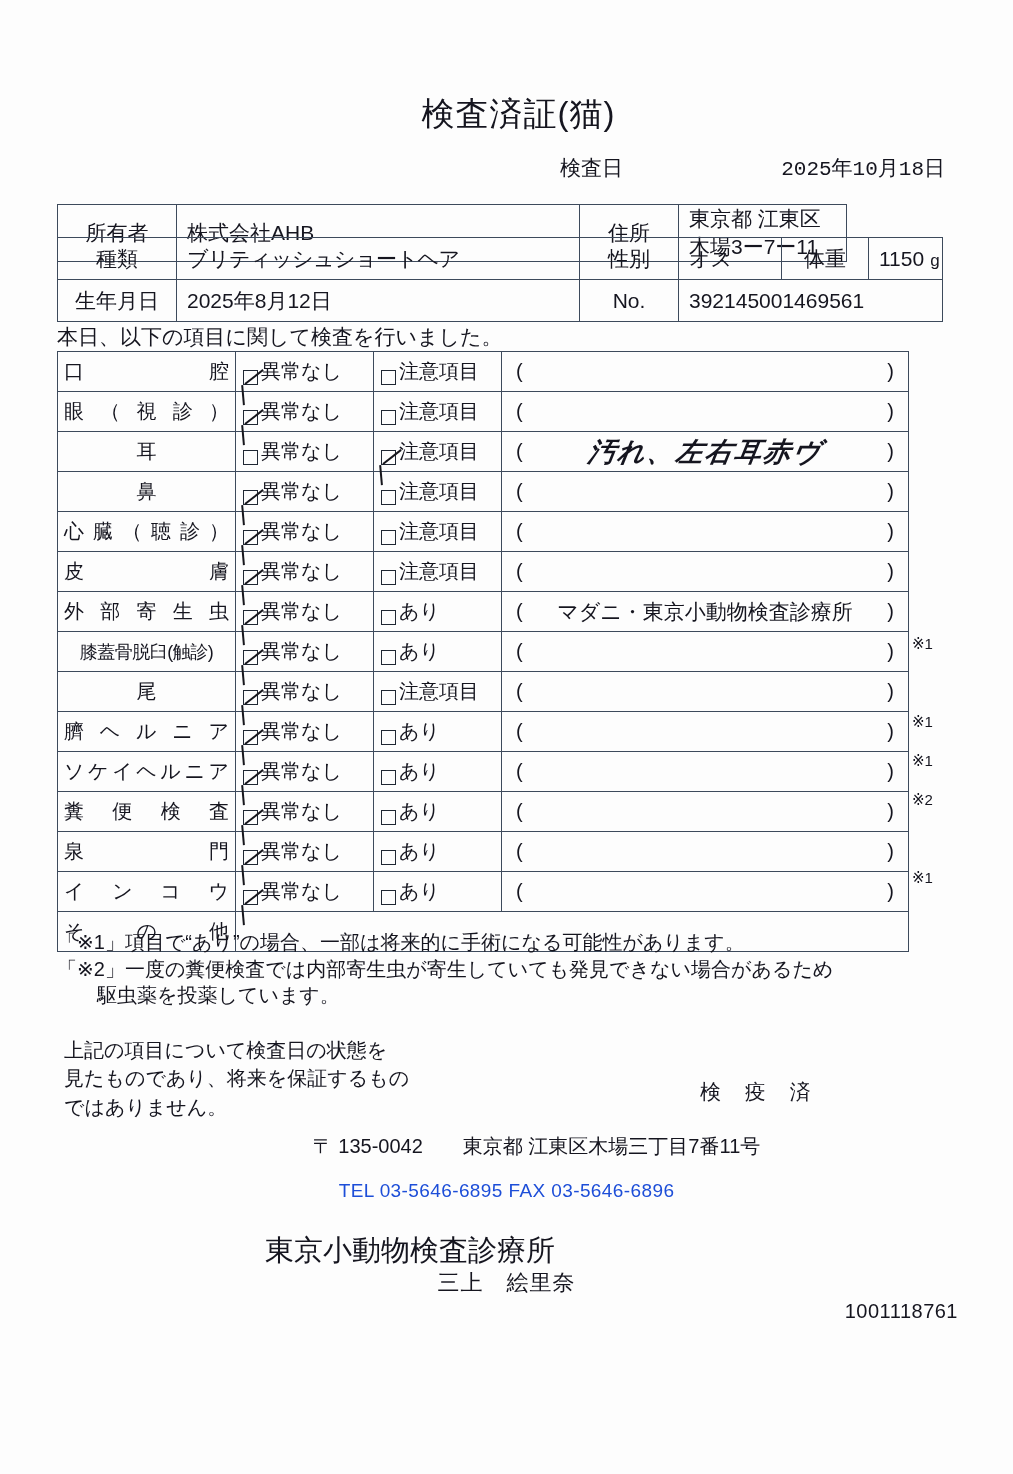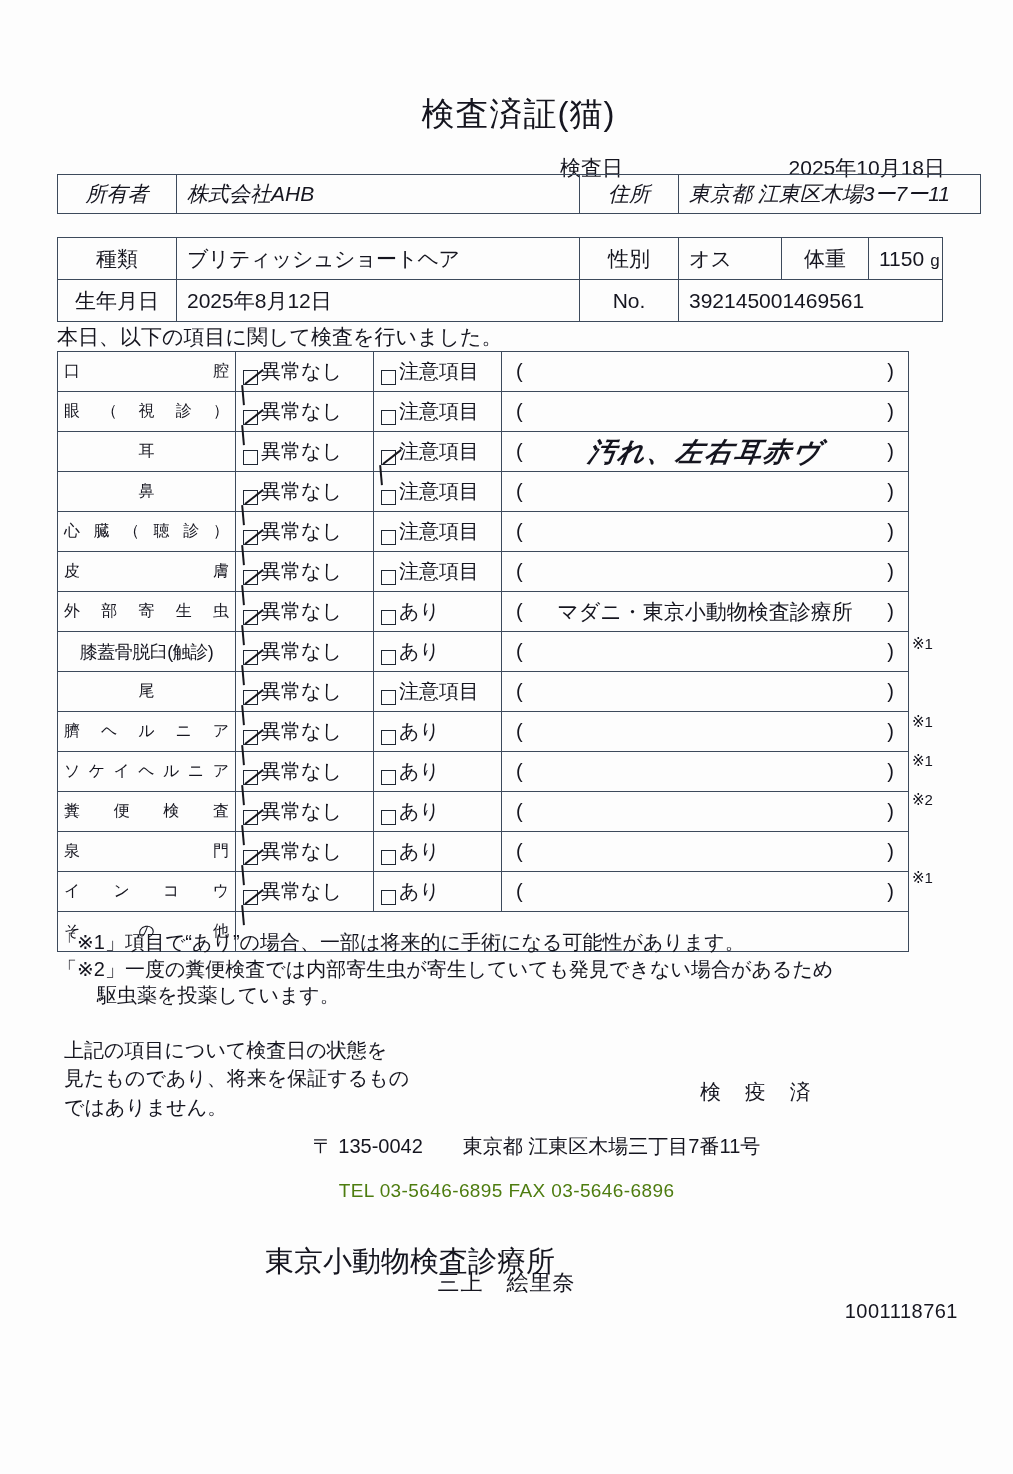--- a/index.html
+++ b/index.html
@@ -39,31 +39,31 @@
   .exam-date-row {
     position: absolute;
     top: 154px;
     left: 560px;
     width: 385px;
     display: flex;
     justify-content: space-between;
     align-items: flex-end;
     font-size: 21px;
     color: #15151f;
+    font-family: Liberation Mono, monospace;
   }
 
   
   .owner-table {
     position: absolute;
-    top: 174px;
+    top: 204px;
     left: 57px;
-    width: 924px;
+    width: 790px;
     border-collapse: collapse;
     table-layout: fixed;
-    font-style: italic;
   }
   .owner-table td {
     border: 1.6px solid #3d4a5c;
     height: 38px;
     font-size: 21px;
     padding: 0 10px;
     color: #15151f;
     vertical-align: middle;
   }
 
@@ -130,21 +130,21 @@
   .col-item   { width: 178px; }
   .col-opt1   { width: 138px; }
   .col-opt2   { width: 128px; }
   .col-note   { width: 407px; }
 
   .item-label {
     display: block;
     padding: 0 6px;
     text-align: justify;
     text-align-last: justify;
-    font-size: 16px;
+    font-size: 20px;
     white-space: nowrap;
   }
   .item-label.plain {
     text-align: center;
     text-align-last: center;
   }
   .item-label.small {
     font-size: 18px;
     letter-spacing: -0.5px;
     text-align: center;
@@ -284,31 +284,30 @@
     padding-left: 30px;
   }
   .tel-line {
     position: absolute;
     top: 1180px;
     left: 0;
     width: 1013px;
     text-align: center;
     font-size: 19px;
     letter-spacing: 0.4px;
-    color: #4d7c0f;
+    color: #1d4ed8;
   }
   .clinic-name {
     position: absolute;
     top: 1231px;
     left: 0;
     width: 820px;
     text-align: center;
     font-size: 29px;
     color: #15151f;
-    margin-top: 11px;
   }
   .vet-name {
     position: absolute;
     top: 1268px;
     left: 0;
     width: 1013px;
     text-align: center;
     font-size: 22px;
     letter-spacing: 1px;
     color: #15151f;

